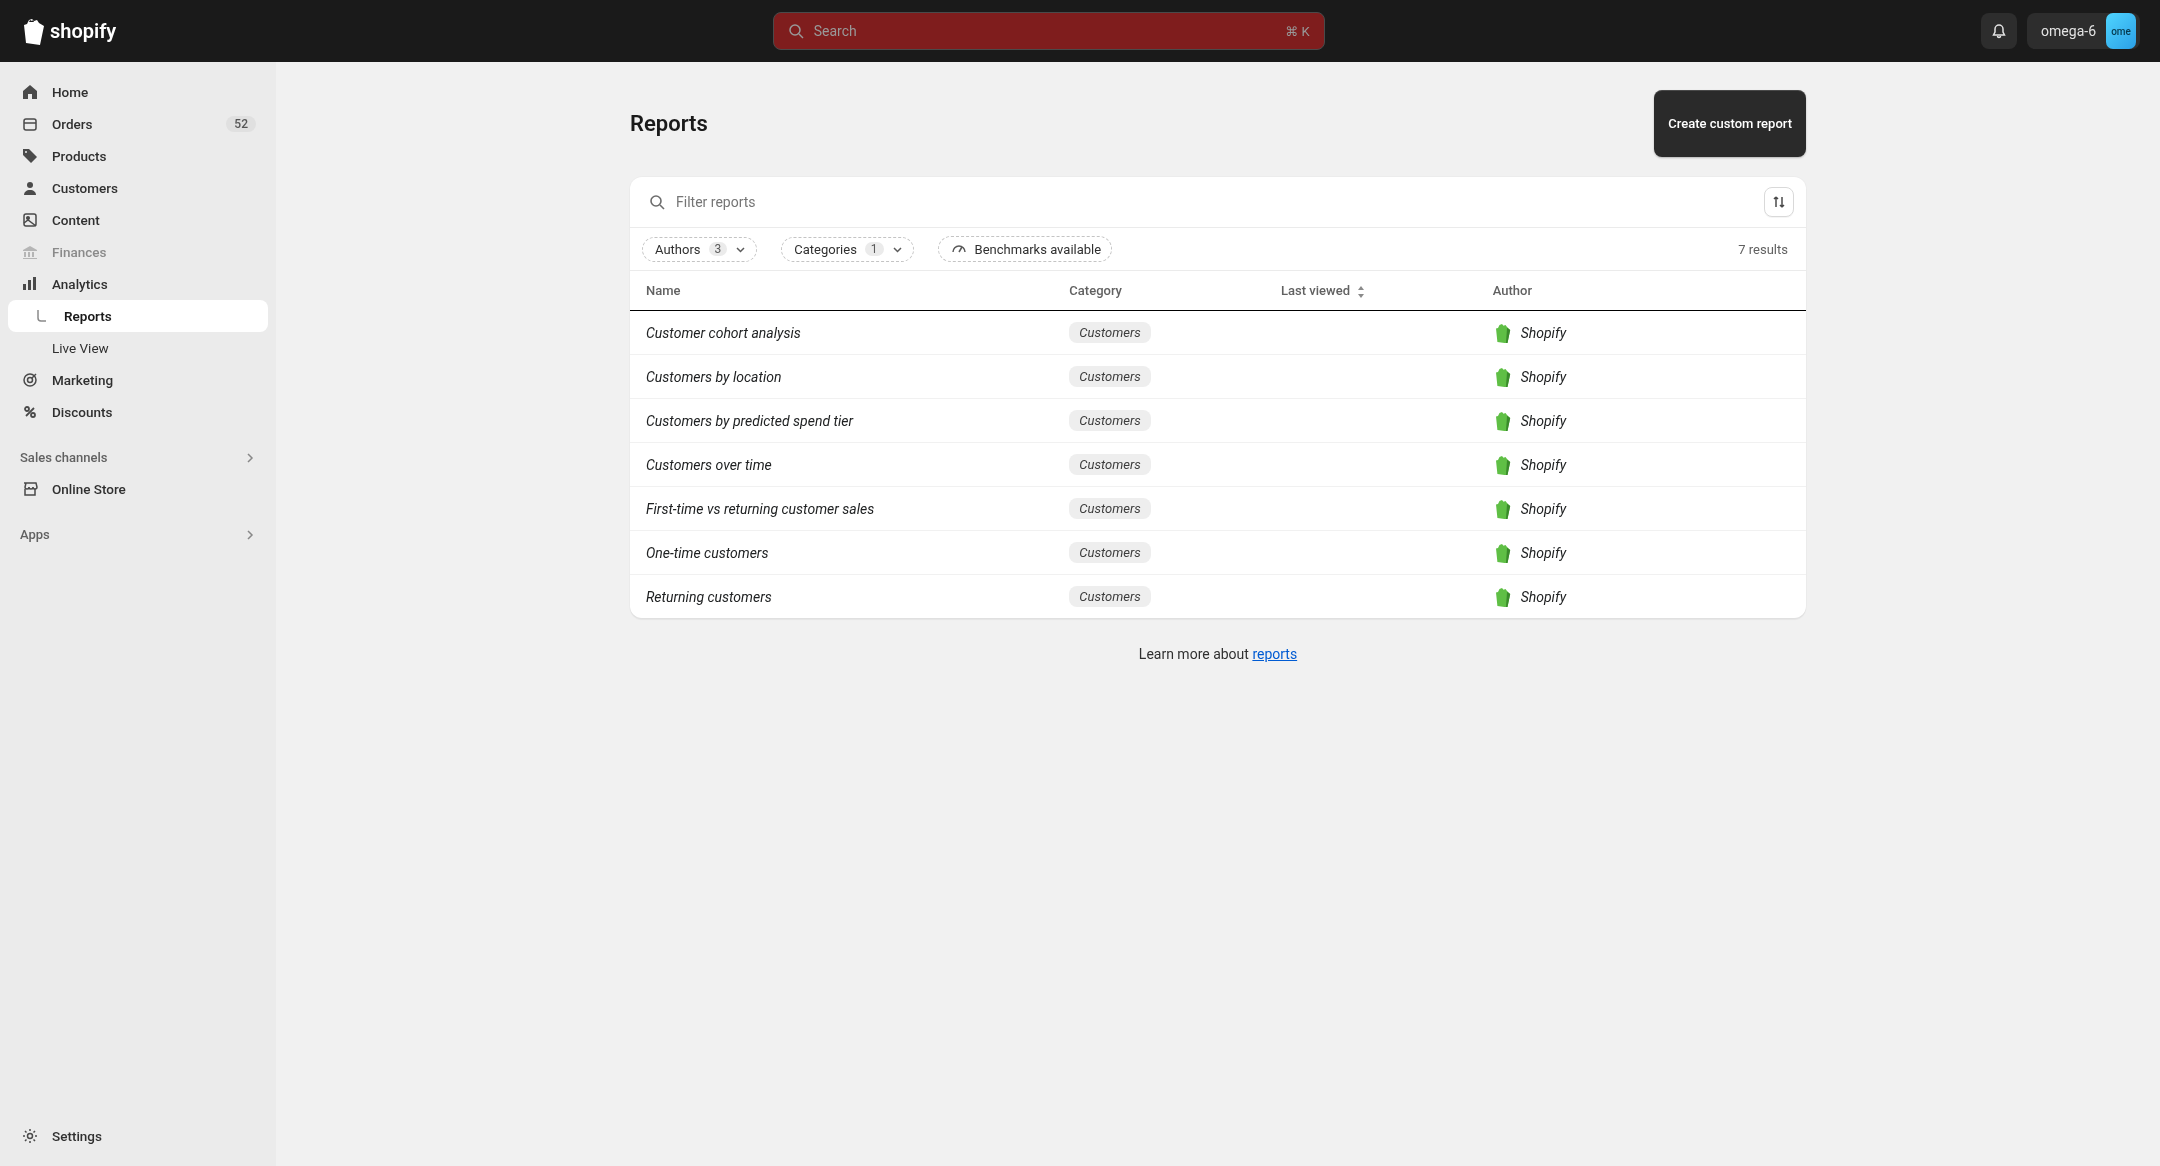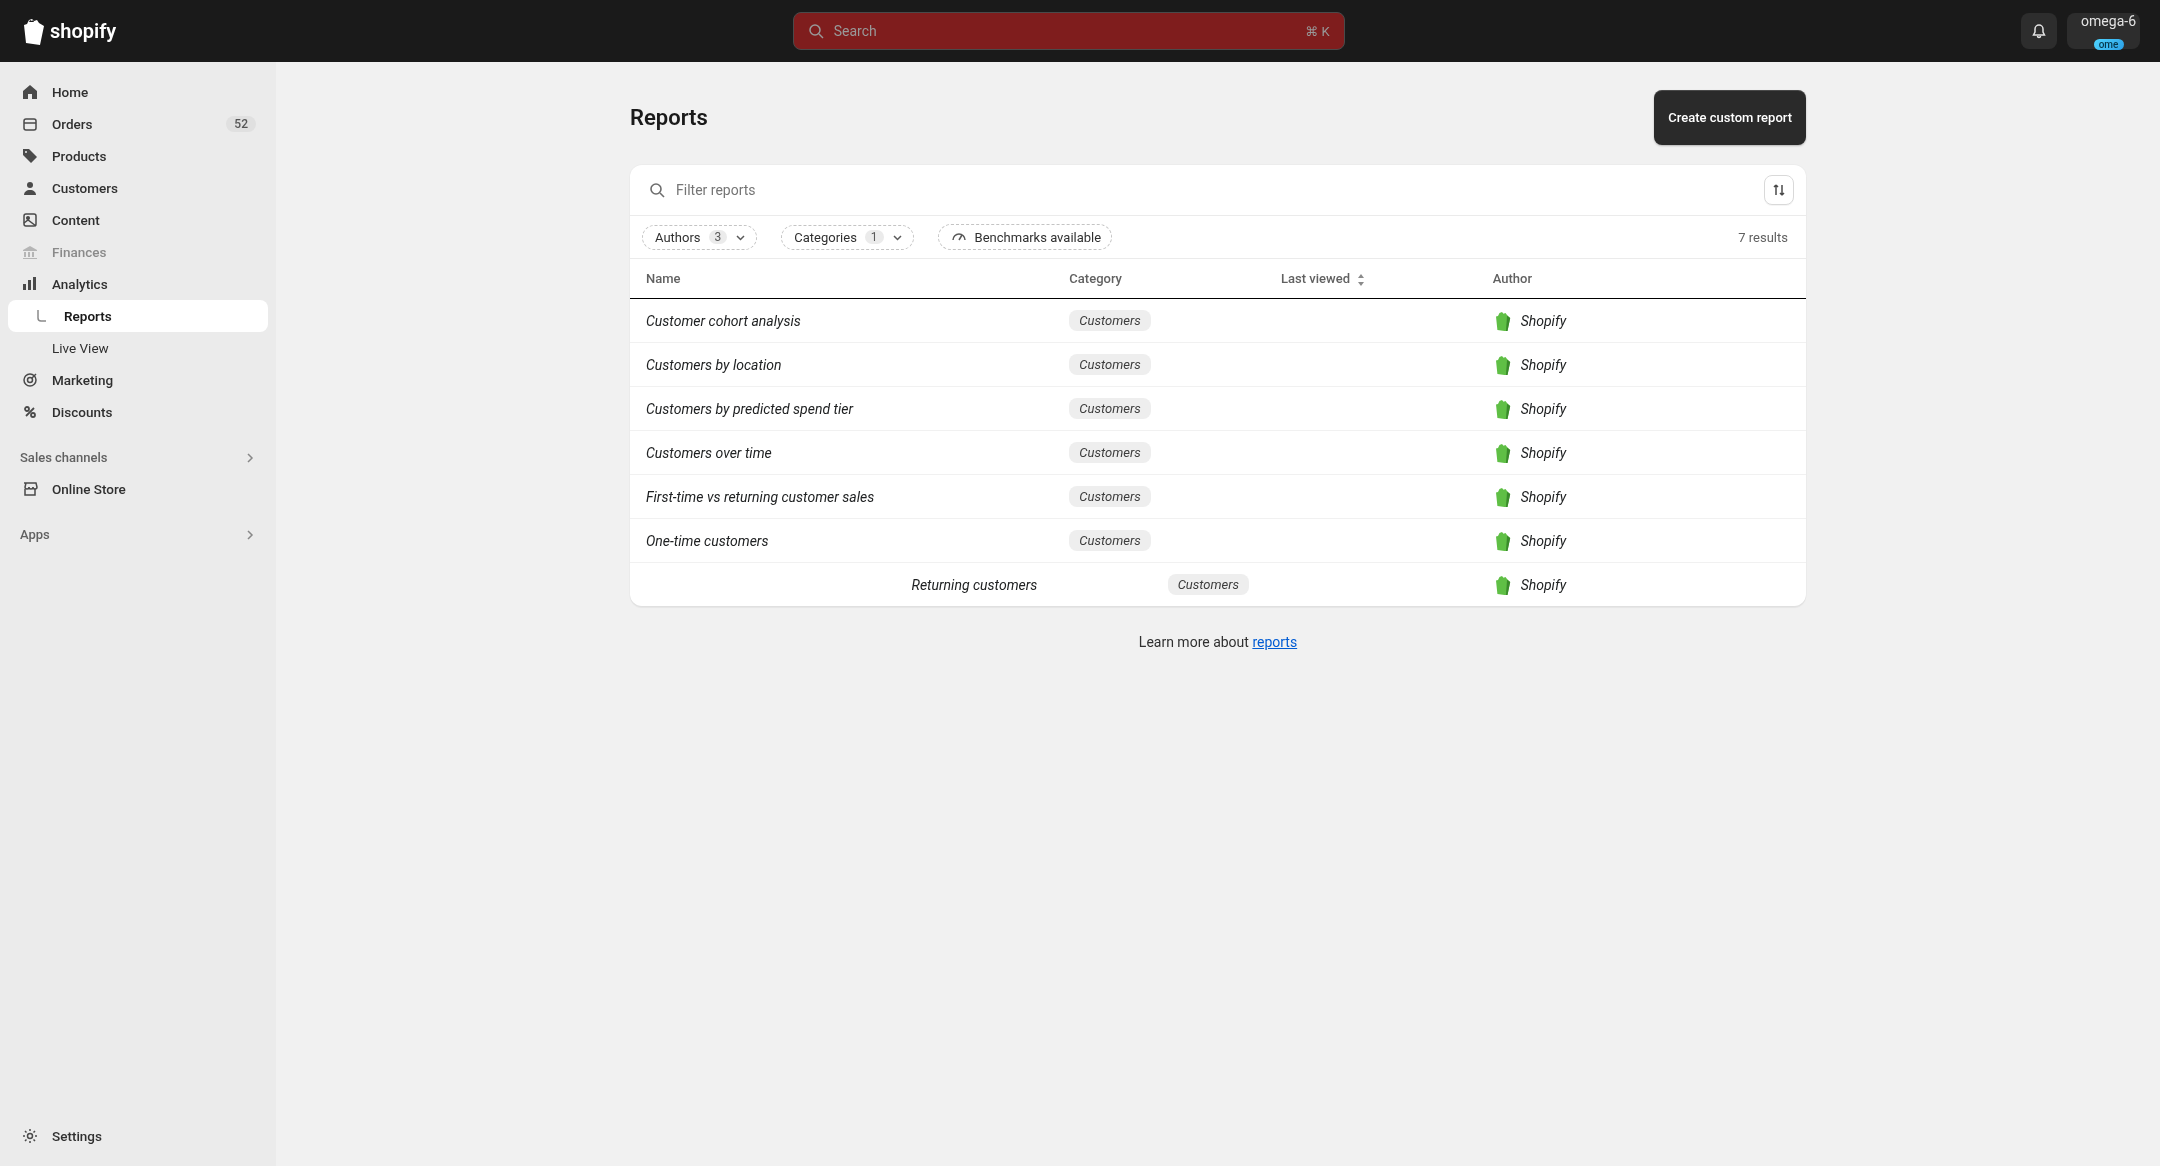--- a/index.html
+++ b/index.html
@@ -9,21 +9,21 @@
 .header { background: #1a1a1a; height: 62px; display: flex; align-items: center; padding: 0 20px; }
 .logo { display: flex; align-items: center; gap: 6px; color: #fff; font-weight: 600; font-size: 20px; }
 .logo svg { width: 24px; height: 28px; }
 .search-wrap { flex: 1; display: flex; justify-content: center; }
 .search-box { width: 552px; height: 38px; background: #7f1d1d; border: 1px solid #4a4a4a; border-radius: 8px; display: flex; align-items: center; padding: 0 14px; color: #999; }
 .search-box input { flex: 1; background: transparent; border: none; outline: none; color: #fff; font-size: 14px; margin-left: 10px; }
 .search-box input::placeholder { color: #999; }
 .kbd { color: #999; font-size: 13px; }
 .header-right { display: flex; align-items: center; gap: 10px; }
 .notif-btn { width: 36px; height: 36px; background: #2d2d2d; border-radius: 8px; display: flex; align-items: center; justify-content: center; color: #ccc; cursor: pointer; }
-.acct-btn { height: 36px; background: #2d2d2d; border-radius: 8px; display: flex; align-items: center; padding: 0 4px 0 14px; gap: 10px; color: #e3e3e3; cursor: pointer; font-size: 14px; flex-direction: column; }
+.acct-btn { height: 36px; background: #2d2d2d; border-radius: 8px; display: flex; align-items: center; padding: 0 4px 0 14px; gap: 10px; color: #e3e3e3; cursor: pointer; font-size: 14px; }
 .avatar { width: 30px; height: 36px; border-radius: 7px; background: linear-gradient(135deg,#4fd5ff,#2b9fe6); display: flex; align-items: center; justify-content: center; font-size: 10px; color: #063a4f; font-weight: 500; }
 
 
 .layout { display: flex; height: calc(100vh - 62px); }
 .sidebar { width: 276px; background: #ebebeb; padding: 14px 8px; display: flex; flex-direction: column; }
 .nav { flex: 1; }
 .nav-item { display: flex; align-items: center; height: 32px; padding: 0 12px; border-radius: 8px; color: #303030; cursor: pointer; gap: 12px; font-weight: 500; font-size: 13.5px; }
 .nav-item.active { background: #fff; font-weight: 600; color: #1a1a1a; }
 .nav-item.muted { color: #8a8a8a; }
 .nav-item .icon { width: 20px; height: 20px; display: flex; align-items: center; justify-content: center; }
@@ -31,38 +31,38 @@
 .sub-item { padding-left: 44px; font-weight: 450; }
 .sub-indent { padding-left: 24px; }
 .section-title { display: flex; align-items: center; justify-content: space-between; padding: 8px 12px; color: #616161; font-size: 13px; font-weight: 500; margin-top: 14px; cursor: pointer; }
 .section-title .icon { color: #888; }
 .settings-item { border-top: 1px solid rgba(0,0,0,0); padding-top: 8px; }
 
 
 .main { flex: 1; padding: 28px 24px; overflow: auto; }
 .page-header { display: flex; align-items: center; justify-content: space-between; max-width: 1176px; margin: 0 auto 20px; }
 .page-title { font-size: 22px; font-weight: 650; color: #1a1a1a; }
-.primary-btn { background: #2a2a2a; color: #fff; border: none; border-radius: 8px; padding: 20px 14px; font-size: 13px; font-weight: 500; cursor: pointer; box-shadow: inset 0 1px 0 rgba(255,255,255,0.15), 0 1px 2px rgba(0,0,0,0.25); }
+.primary-btn { background: #2a2a2a; color: #fff; border: none; border-radius: 8px; padding: 26px 14px; font-size: 13px; font-weight: 500; cursor: pointer; box-shadow: inset 0 1px 0 rgba(255,255,255,0.15), 0 1px 2px rgba(0,0,0,0.25); }
 
 .card { max-width: 1176px; margin: 0 auto; background: #fff; border-radius: 12px; box-shadow: 0 2px 1px rgba(0,0,0,0.05), 0 0 0 1px rgba(0,0,0,0.02); overflow: hidden; }
 .filter-row { display: flex; align-items: center; padding: 10px 12px; border-bottom: 1px solid #ebebeb; gap: 8px; }
 .filter-input-wrap { flex: 1; display: flex; align-items: center; gap: 10px; padding: 0 6px; }
 .filter-input-wrap input { flex: 1; border: none; outline: none; font-size: 14px; padding: 6px 0; }
 .sort-btn { width: 30px; height: 30px; border: 1px solid #d9d9d9; border-radius: 8px; display: flex; align-items: center; justify-content: center; cursor: pointer; background: #fff; box-shadow: 0 1px 0 rgba(0,0,0,0.04); }
 
 .pill-row { display: flex; align-items: center; padding: 8px 12px; gap: 24px; border-bottom: 1px solid #ebebeb; }
 .pill { display: flex; align-items: center; gap: 8px; border: 1px dashed #c4c4c4; border-radius: 16px; padding: 4px 10px 4px 12px; font-size: 13px; color: #303030; cursor: pointer; background: #fff; }
 .pill .count { background: #ebebeb; color: #5a5a5a; border-radius: 8px; padding: 0 6px; font-size: 12px; }
 .pill.nobadge { gap: 8px; }
 .results-txt { margin-left: auto; color: #616161; font-size: 13px; padding-right: 6px; }
 
 table { width: 100%; border-collapse: collapse; }
 thead th { text-align: left; font-weight: 500; font-size: 13px; color: #616161; padding: 12px 16px; border-bottom: 1px solid #000000; }
 tbody td { padding: 11px 16px; border-bottom: 1px solid #f1f1f1; font-size: 14px; color: #202223; font-style: italic; }
-tbody tr:last-child td { border-bottom: none; text-align: right; }
+tbody tr:last-child td { border-bottom: none; }
 tbody tr { cursor: pointer; }
 .tag { background: #eeeeee; color: #3d3d3d; border-radius: 8px; padding: 3px 10px; font-size: 13px; display: inline-block; }
 .author-cell { display: flex; align-items: center; gap: 10px; }
 .shopify-badge { width: 18px; height: 20px; }
 
 .learn { text-align: center; margin: 28px 0; color: #303030; }
 .learn a { color: #005bd3; text-decoration: underline; }
 
 svg { display: block; }
 .sort-indicator svg { display: inline-block; vertical-align: middle; margin-left: 3px; }

